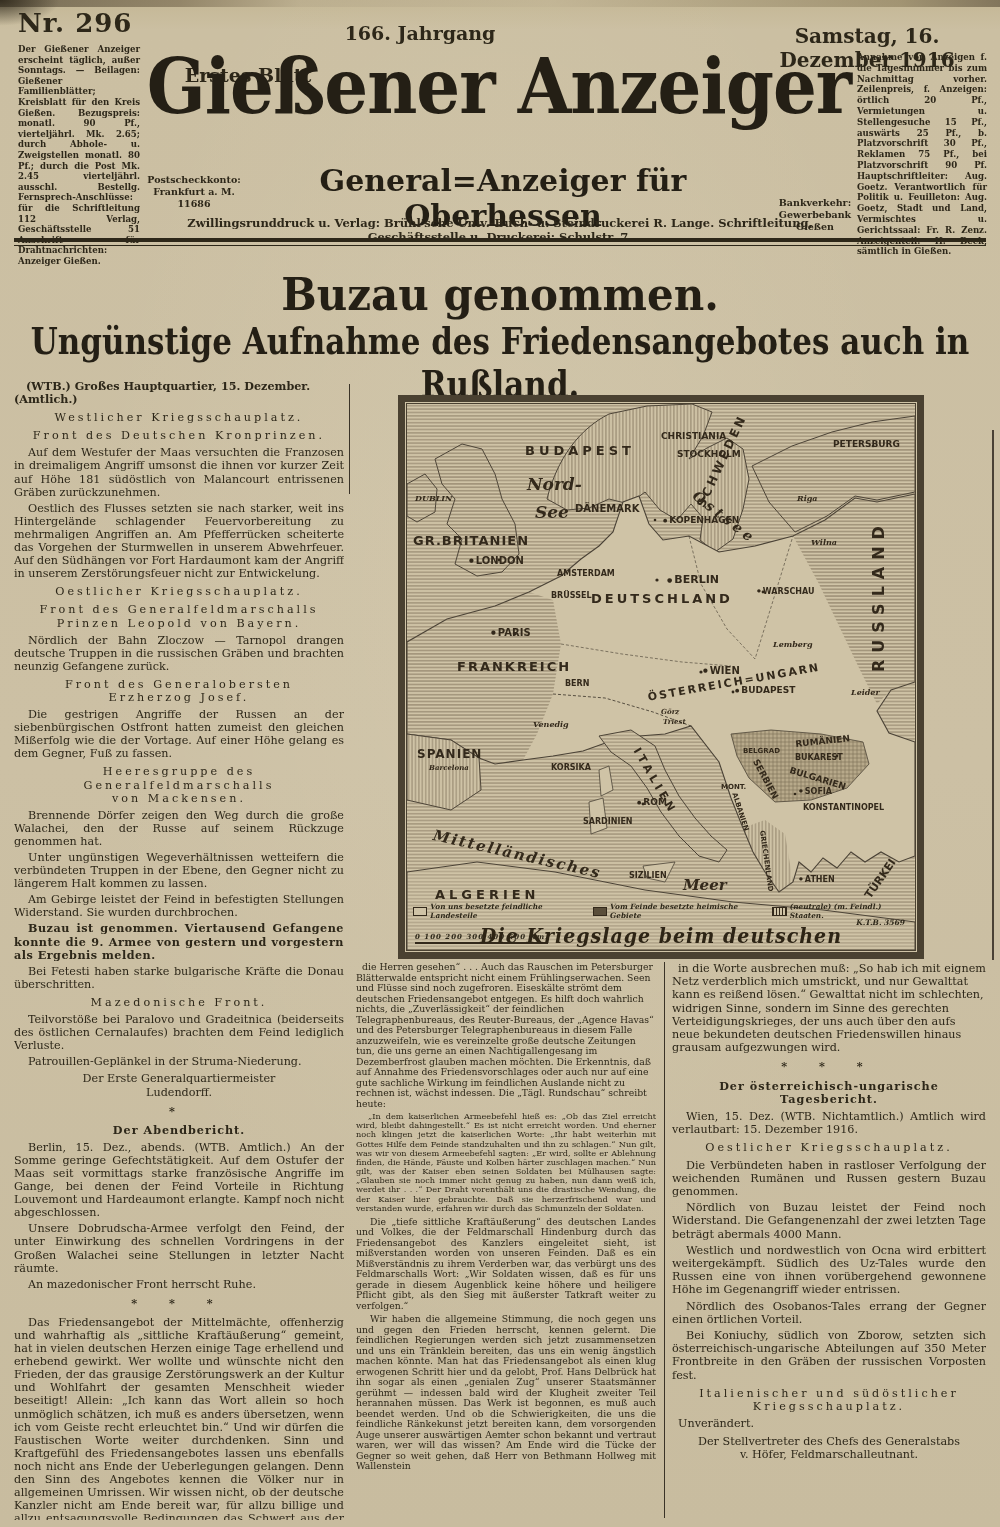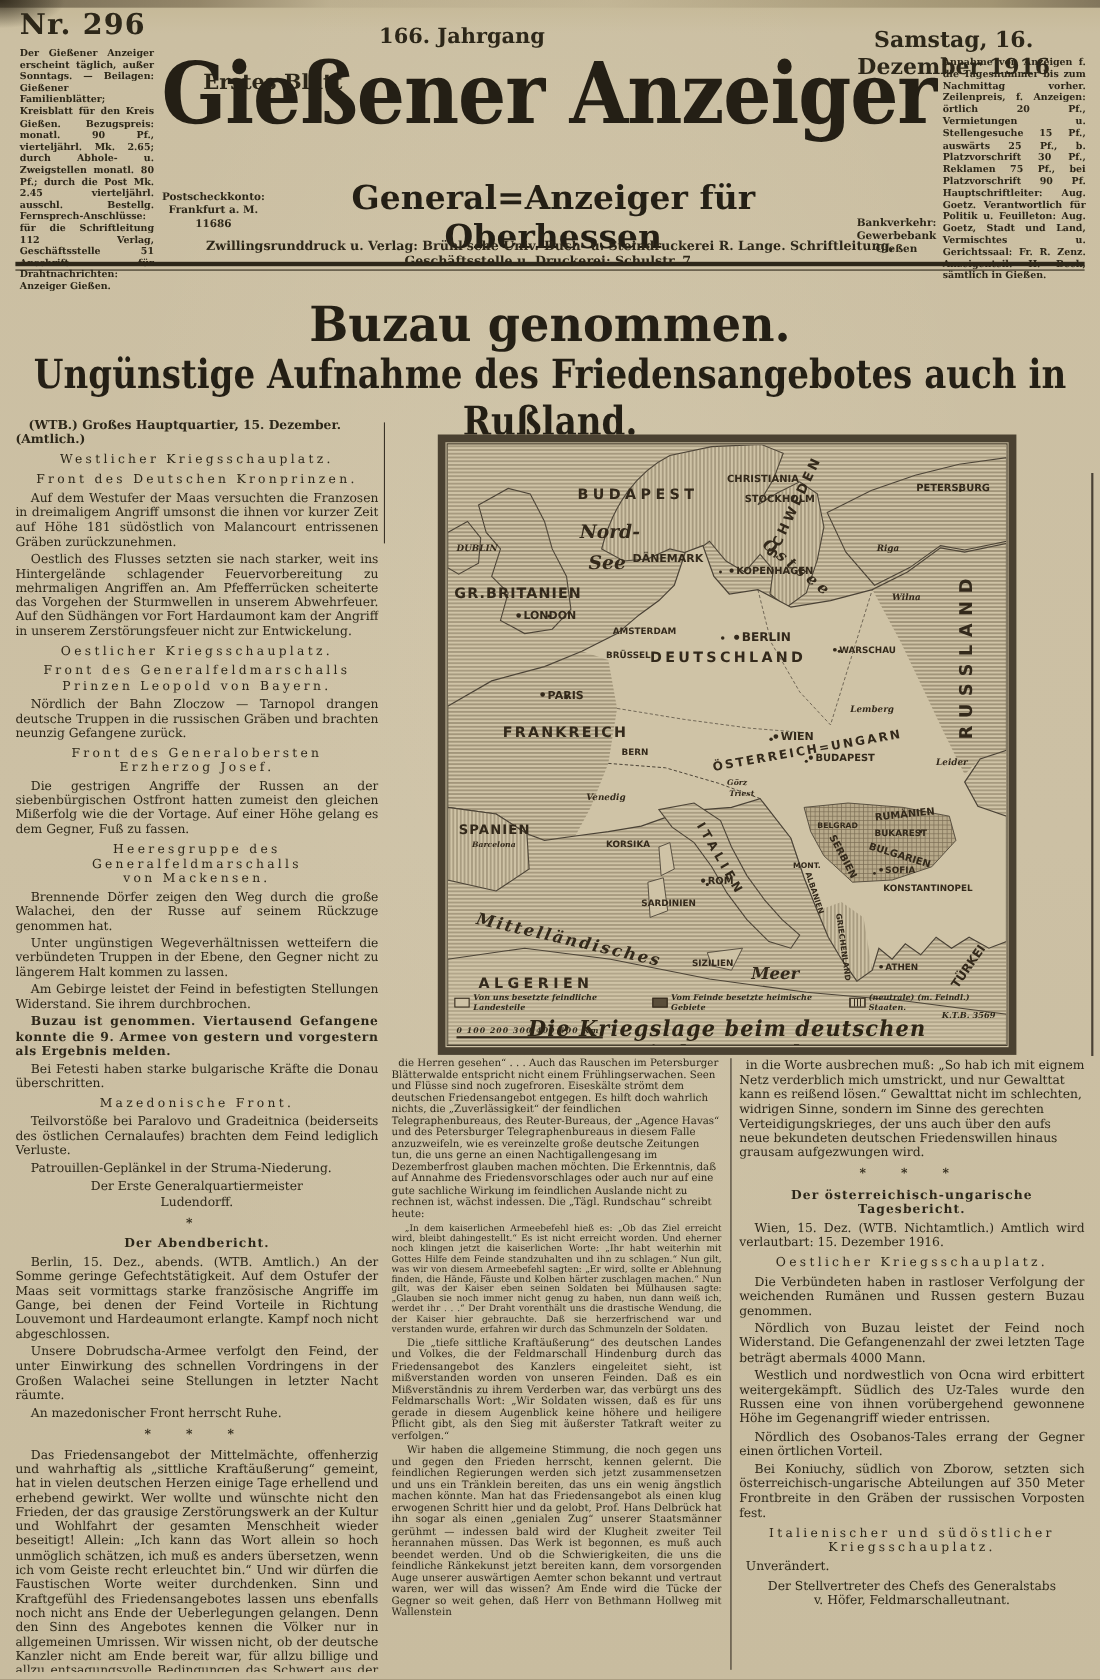--- a/index.html
+++ b/index.html
@@ -118,21 +118,21 @@
       <div class="blk heading">Front des Generalfeldmarschalls
 Prinzen Leopold von Bayern.</div>
       <div class="blk para">Nördlich der Bahn Zloczow — Tarnopol drangen deutsche Truppen in die russischen Gräben und brachten neunzig Gefangene zurück.</div>
       <div class="blk heading">Front des Generalobersten
 Erzherzog Josef.</div>
       <div class="blk para">Die gestrigen Angriffe der Russen an der siebenbürgischen Ostfront hatten zumeist den gleichen Mißerfolg wie die der Vortage. Auf einer Höhe gelang es dem Gegner, Fuß zu fassen.</div>
       <div class="blk heading">Heeresgruppe des Generalfeldmarschalls
 von Mackensen.</div>
       <div class="blk para">Brennende Dörfer zeigen den Weg durch die große Walachei, den der Russe auf seinem Rückzuge genommen hat.</div>
       <div class="blk para">Unter ungünstigen Wegeverhältnissen wetteifern die verbündeten Truppen in der Ebene, den Gegner nicht zu längerem Halt kommen zu lassen.</div>
-      <div class="blk para">Am Gebirge leistet der Feind in befestigten Stellungen Widerstand. Sie ihrem durchbrochen.</div>
+      <div class="blk para">Am Gebirge leistet der Feind in befestigten Stellungen Widerstand. Sie wurden durchbrochen.</div>
       <div class="blk para-strong">Buzau ist genommen. Viertausend Gefangene konnte die 9. Armee von gestern und vorgestern als Ergebnis melden.</div>
       <div class="blk para">Bei Fetesti haben starke bulgarische Kräfte die Donau überschritten.</div>
       <div class="blk heading">Mazedonische Front.</div>
       <div class="blk para">Teilvorstöße bei Paralovo und Gradeitnica (beiderseits des östlichen Cernalaufes) brachten dem Feind lediglich Verluste.</div>
       <div class="blk para">Patrouillen-Geplänkel in der Struma-Niederung.</div>
       <div class="blk center">Der Erste Generalquartiermeister
 Ludendorff.</div>
       <div class="blk stars">*</div>
       <div class="blk heading-bold">Der Abendbericht.</div>
       <div class="blk para">Berlin, 15. Dez., abends. (WTB. Amtlich.) An der Somme geringe Gefechtstätigkeit. Auf dem Ostufer der Maas seit vormittags starke französische Angriffe im Gange, bei denen der Feind Vorteile in Richtung Louvemont und Hardeaumont erlangte. Kampf noch nicht abgeschlossen.</div>

